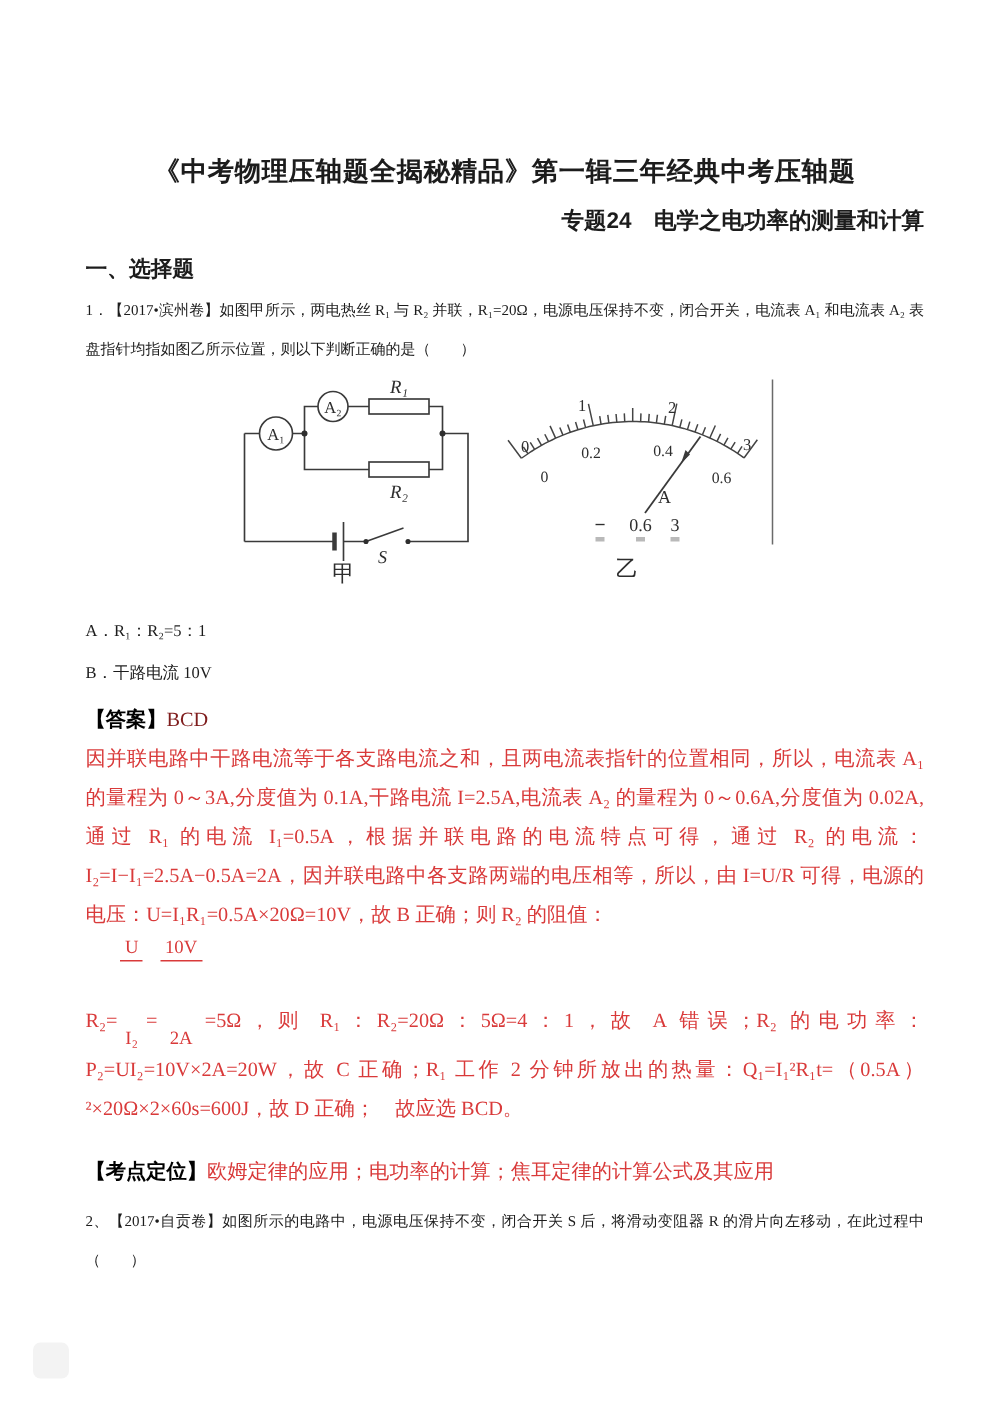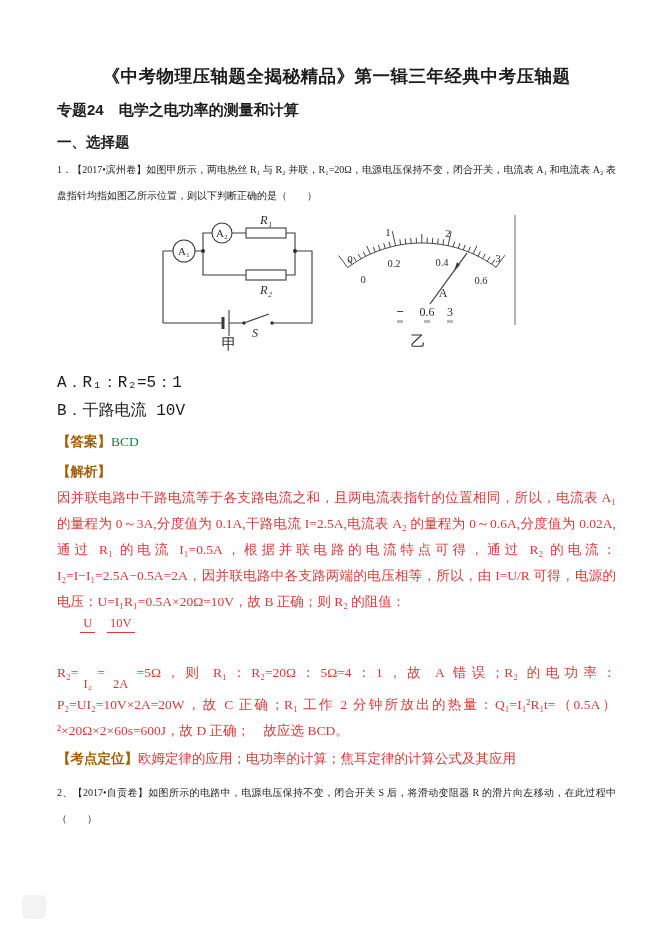--- a/index.html
+++ b/index.html
@@ -1,51 +1,51 @@
 <!DOCTYPE html>
 <html><head>
 <meta charset="utf-8">
 <style>
   html,body{margin:0;padding:0;background:#ffffff;}
   body{
     width:661px;height:935px;position:relative;overflow:hidden;
     font-family:"Liberation Serif","DejaVu Serif",serif;
     color:#1c1c1c;
   }
-  .page{padding:66px 45px 0 57px;position:relative;}
+  .page{padding:104px 45px 0 57px;position:relative;}
   .t1{
     text-align:center;font-family:"Liberation Sans","DejaVu Sans",sans-serif;
     font-weight:bold;font-size:17.5px;line-height:20px;margin:0 0 15px 0;
     letter-spacing:0.5px;
   }
   .t2{
-    text-align:left;font-family:"Liberation Sans","DejaVu Sans",sans-serif;
+    text-align:right;font-family:"Liberation Sans","DejaVu Sans",sans-serif;
     font-weight:bold;font-size:15px;line-height:18px;margin:0 0 14px 0;
   }
   .section{
     font-family:"Liberation Sans","DejaVu Sans",sans-serif;
     font-weight:bold;font-size:14.5px;line-height:18px;margin:0 0 6px 0;
   }
   .stem{font-size:10px;line-height:26px;text-align:justify;margin:0;}
   .figrow{display:flex;align-items:flex-start;margin:4px 0 0 88px;height:142px;}
   .figrow svg{display:block;}
   .opts{margin-top:14px;}
-  .opt{font-size:16px;line-height:28px;margin:0;font-family:Liberation Mono, monospace;}
+  .opt{font-size:11px;line-height:28px;margin:0;}
   .ansline{font-size:13.5px;line-height:26px;margin:4px 0 0 0;}
-  .redhdr{color:#a16207;font-weight:bold;font-family:"Liberation Sans","DejaVu Sans",sans-serif;font-size:13.5px;}
-  .redval{color:#15803d;}
+  .redhdr{color:#000000;font-weight:bold;font-family:"Liberation Sans","DejaVu Sans",sans-serif;font-size:13.5px;}
+  .redval{color:#7f1d1d;}
   .rp{font-size:13.5px;line-height:26px;color:#d93a3a;text-align:justify;margin:0;}
   .fracline{margin-top:2px;}
   .frac{
     display:inline-block;text-align:center;vertical-align:-11px;
     line-height:1.1;font-size:12.5px;margin:0 2px;
   }
   .frac .num{display:block;border-bottom:1px solid #d93a3a;padding:0 3px 1px 3px;}
   .frac .den{display:block;padding:1px 3px 0 3px;margin-top:44px;}
-  .kp{margin-top:2px;}
+  .kp{margin-top:16px;}
   .q2{margin-top:8px;}
   .corner-mark{
     position:absolute;left:22px;bottom:16px;width:24px;height:24px;
     border-radius:5px;background:#f3f3f3;
   }
   .figtext{font-family:"Liberation Serif","DejaVu Serif",serif;fill:#2e2e2e;}
 </style>
 </head>
 <body>
 
@@ -123,21 +123,20 @@
     </svg>
   </div>
 
   <div class="opts">
     <p class="opt">A．R₁：R₂=5：1</p>
     <p class="opt">B．干路电流 10V</p>
   </div>
 
   <p class="ansline"><span class="redhdr">【答案】</span><span class="redval">BCD</span></p>
 
-  <p class="ansline"><span class="redhdr">【解析】</span></p>
 
   <p class="rp">因并联电路中干路电流等于各支路电流之和，且两电流表指针的位置相同，所以，电流表 A₁ 的量程为 0～3A,分度值为 0.1A,干路电流 I=2.5A,电流表 A₂ 的量程为 0～0.6A,分度值为 0.02A,通过 R₁ 的电流 I₁=0.5A，根据并联电路的电流特点可得，通过 R₂ 的电流：I₂=I−I₁=2.5A−0.5A=2A，因并联电路中各支路两端的电压相等，所以，由 I=U/R 可得，电源的电压：U=I₁R₁=0.5A×20Ω=10V，故 B 正确；则 R₂ 的阻值：</p>
 
   <p class="rp fracline"><span>R₂=</span><span class="frac"><span class="num">U</span><span class="den">I₂</span></span><span>=</span><span class="frac"><span class="num">10V</span><span class="den">2A</span></span><span>=5Ω，则 R₁：R₂=20Ω：5Ω=4：1，故 A 错误；R₂ 的电功率：P₂=UI₂=10V×2A=20W，故 C 正确；R₁ 工作 2 分钟所放出的热量：Q₁=I₁²R₁t=（0.5A）²×20Ω×2×60s=600J，故 D 正确；　故应选 BCD。</span></p>
 
   <p class="rp kp"><span class="redhdr">【考点定位】</span><span>欧姆定律的应用；电功率的计算；焦耳定律的计算公式及其应用</span></p>
 
   <p class="stem q2">2、【2017•自贡卷】如图所示的电路中，电源电压保持不变，闭合开关 S 后，将滑动变阻器 R 的滑片向左移动，在此过程中（　　）</p>
 
 </div>

